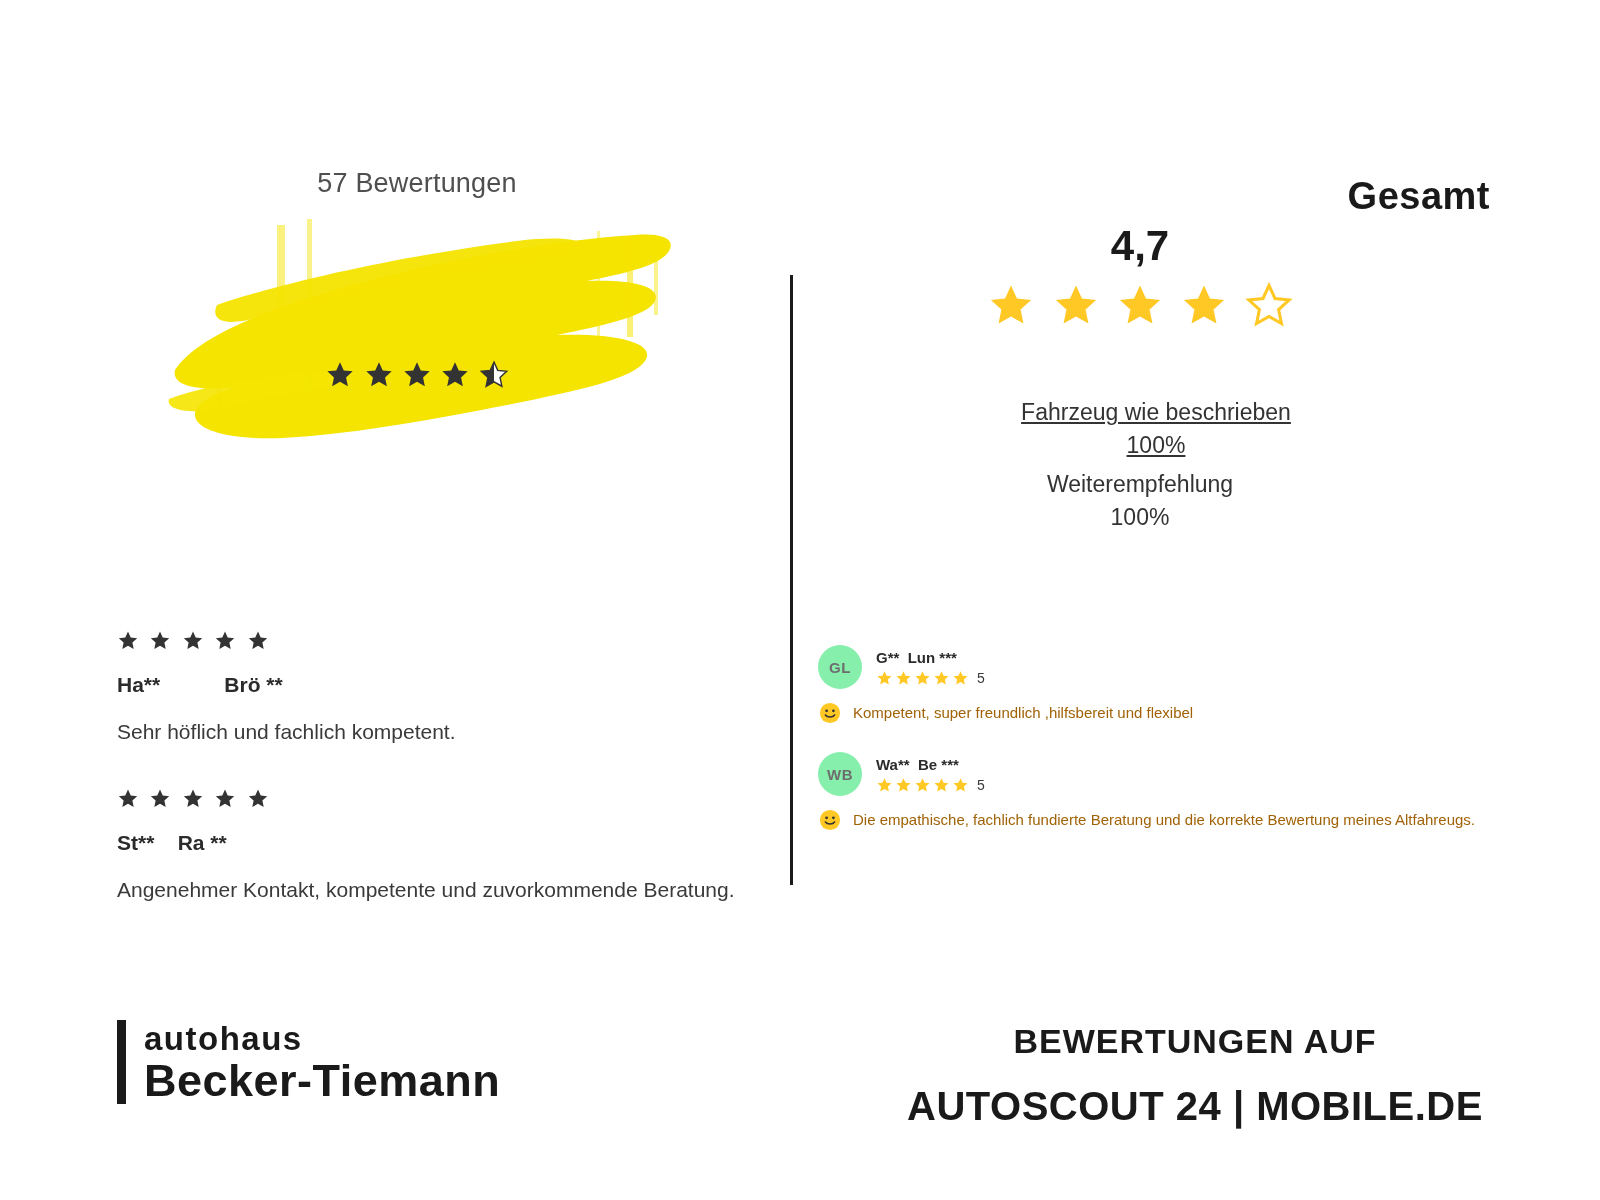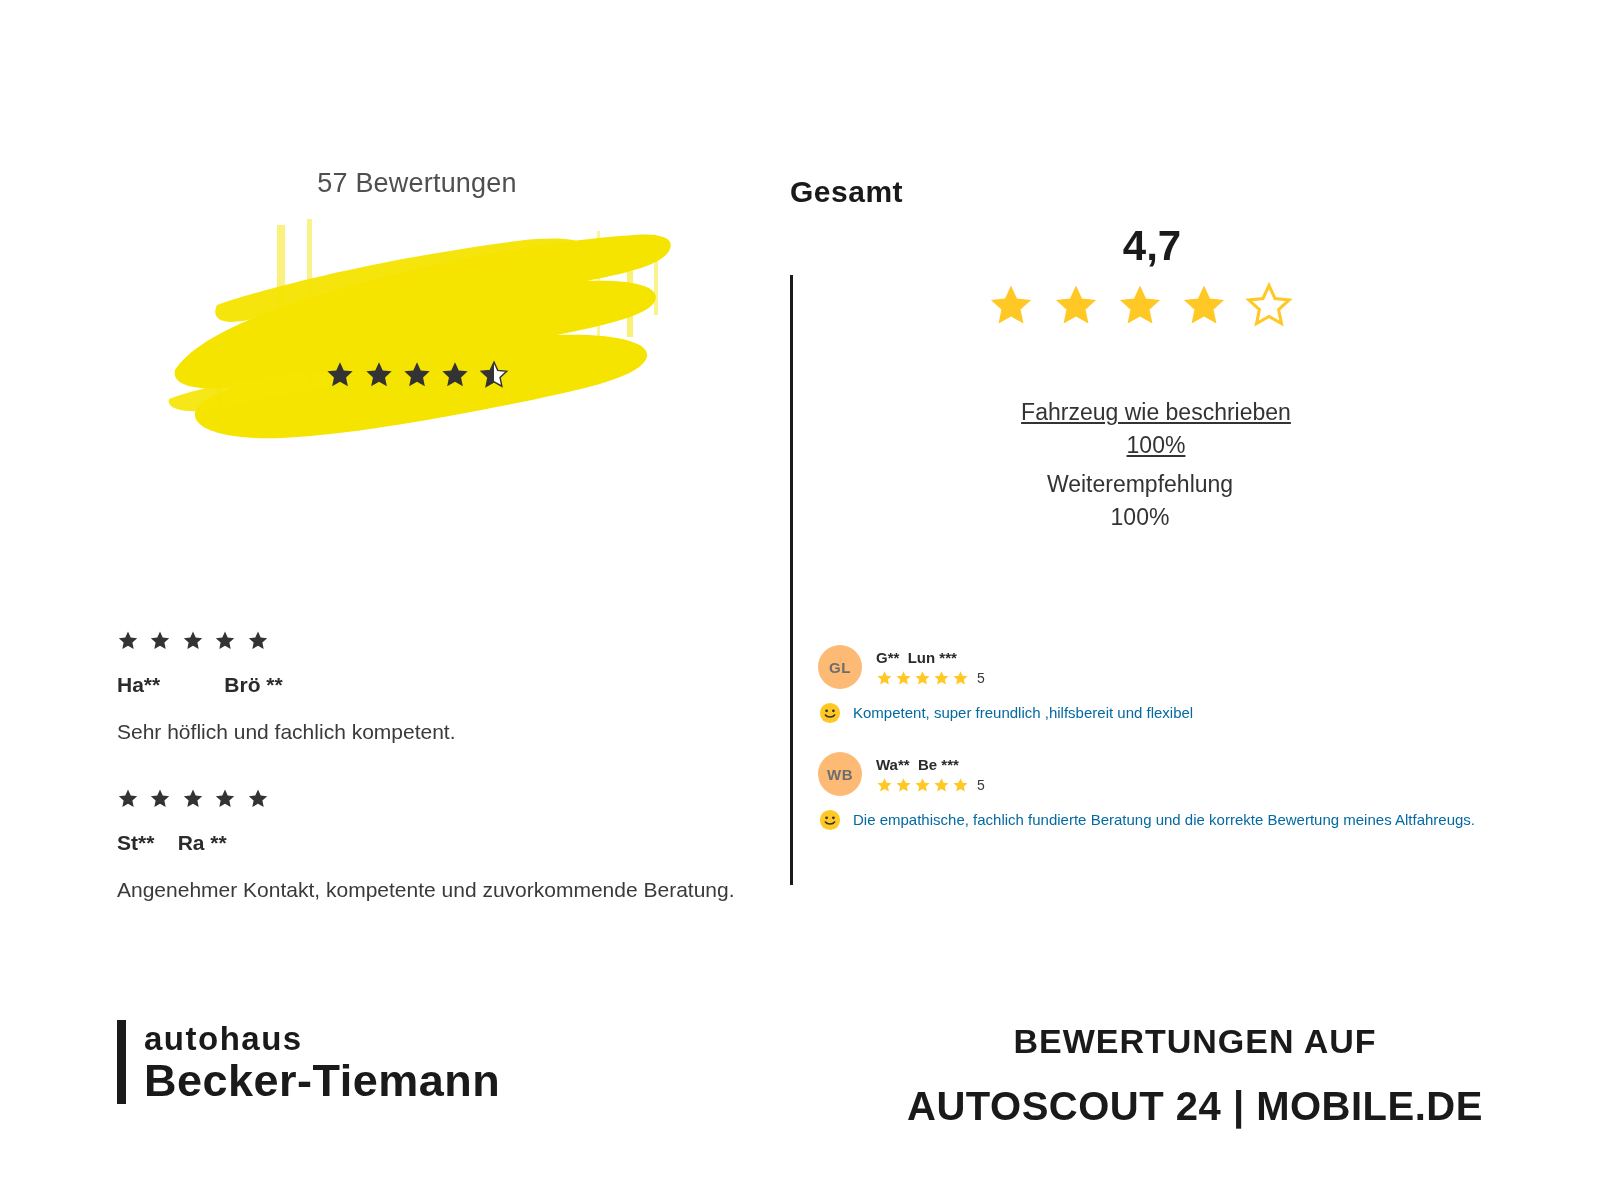--- a/index.html
+++ b/index.html
@@ -129,29 +129,29 @@
   
   .right-col {
     position: absolute;
     left: 790px; top: 0;
     width: 810px; height: 1200px;
   }
   .gesamt-title {
     position: absolute;
     left: 0; top: 175px;
     width: 700px;
-    text-align: left;
-    font-size: 30px;
+    text-align: right;
+    font-size: 38px;
     font-weight: bold;
     color: #1a1a1a;
     letter-spacing: 0.5px;
   }
   .gesamt-value {
     position: absolute;
-    left: 12px; top: 222px;
+    left: 0; top: 222px;
     width: 700px;
     text-align: center;
     font-size: 42px;
     font-weight: bold;
     color: #1a1a1a;
   }
   .gesamt-stars {
     position: absolute;
     left: 0; top: 282px;
     width: 700px;
@@ -177,21 +177,21 @@
     width: 760px;
   }
   .rr-item { margin-bottom: 28px; }
   .rr-head {
     display: flex;
     align-items: center;
   }
   .avatar {
     width: 44px; height: 44px;
     border-radius: 50%;
-    background: #fdba74;
+    background: #86efac;
     color: #6d6d6d;
     font-size: 15px;
     font-weight: bold;
     display: flex;
     align-items: center;
     justify-content: center;
     flex: 0 0 44px;
     margin-right: 14px;
     letter-spacing: 0.5px;
   }
@@ -212,21 +212,21 @@
   }
   .rr-body {
     display: flex;
     align-items: flex-start;
     margin-top: 12px;
     padding-left: 1px;
   }
   .smiley { margin-right: 12px; flex: 0 0 22px; margin-top: 1px; }
   .rr-text {
     font-size: 15px;
-    color: #0369a1;
+    color: #a16207;
     line-height: 1.55;
     max-width: 660px;
   }
 
   
   .right-footer {
     position: absolute;
     left: 0; top: 1020px;
     width: 810px;
     text-align: center;

